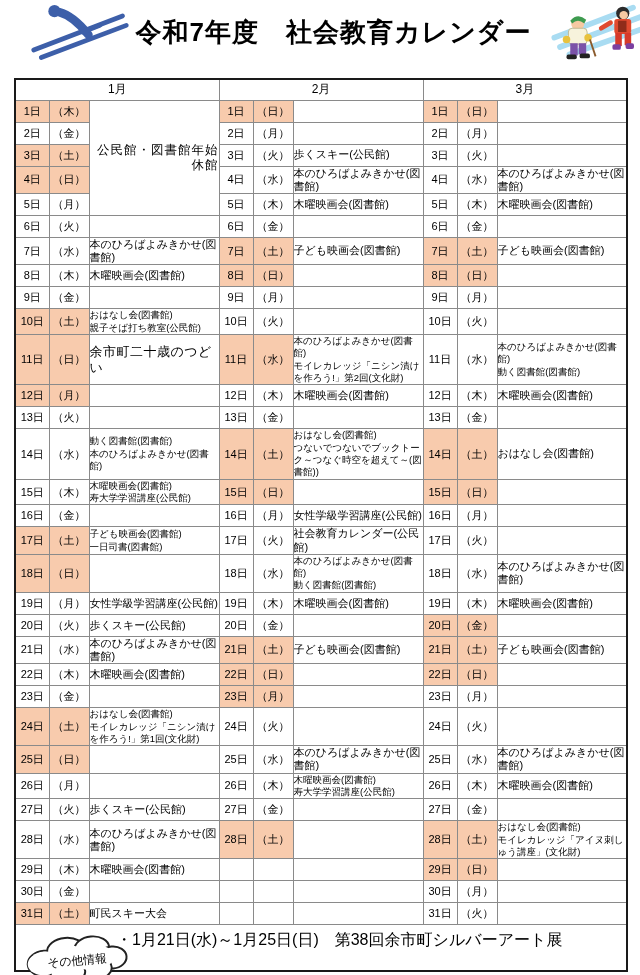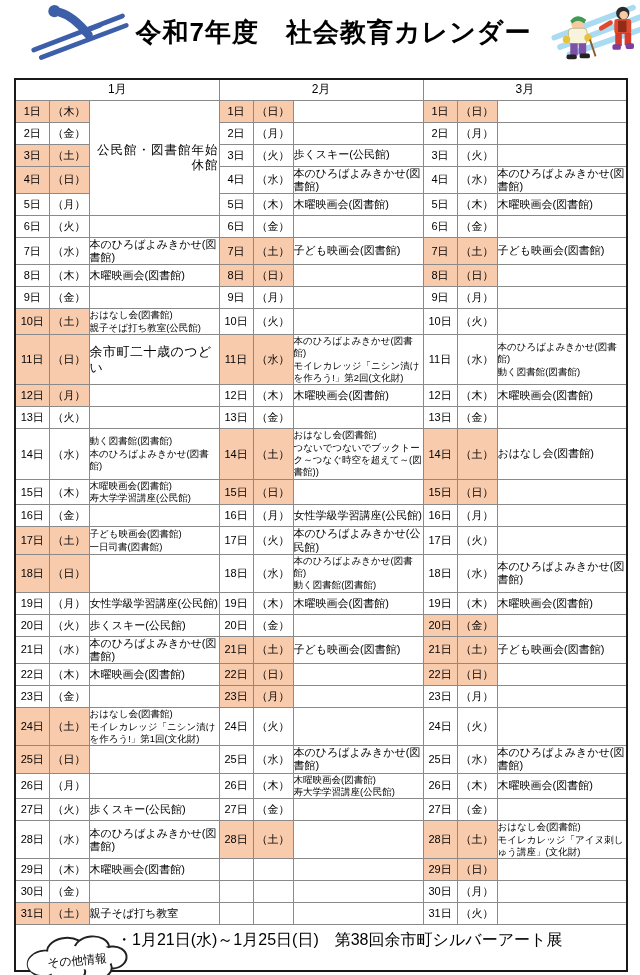--- a/index.html
+++ b/index.html
@@ -294,21 +294,21 @@
           <td class="c-wd">（月）</td>
           <td class="c-ev"></td>
         </tr>
         <tr>
           <td class="c-day hl">17日</td>
           <td class="c-wd hl">（土）</td>
           <td class="c-ev small">子ども映画会(図書館)
 一日司書(図書館)</td>
           <td class="c-day">17日</td>
           <td class="c-wd">（火）</td>
-          <td class="c-ev">本のひろばよみきかせ(公民館)</td>
+          <td class="c-ev">社会教育カレンダー(公民館)</td>
           <td class="c-day">17日</td>
           <td class="c-wd">（火）</td>
           <td class="c-ev"></td>
         </tr>
         <tr>
           <td class="c-day hl">18日</td>
           <td class="c-wd hl">（日）</td>
           <td class="c-ev"></td>
           <td class="c-day">18日</td>
           <td class="c-wd">（水）</td>
@@ -449,21 +449,21 @@
           <td class="c-day"></td>
           <td class="c-wd"></td>
           <td class="c-ev"></td>
           <td class="c-day">30日</td>
           <td class="c-wd">（月）</td>
           <td class="c-ev"></td>
         </tr>
         <tr>
           <td class="c-day hl">31日</td>
           <td class="c-wd hl">（土）</td>
-          <td class="c-ev">親子そば打ち教室</td>
+          <td class="c-ev">町民スキー大会</td>
           <td class="c-day"></td>
           <td class="c-wd"></td>
           <td class="c-ev"></td>
           <td class="c-day">31日</td>
           <td class="c-wd">（火）</td>
           <td class="c-ev"></td>
         </tr>
       </tbody>
     <tfoot>
       <tr>

